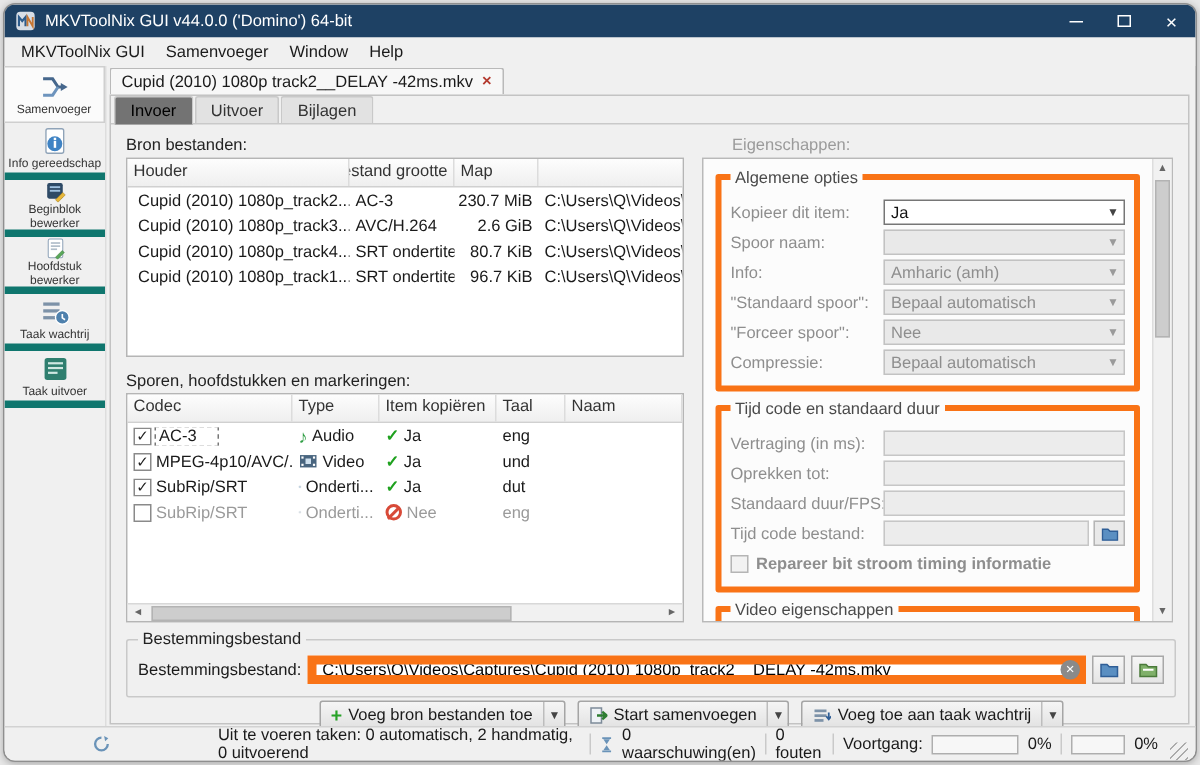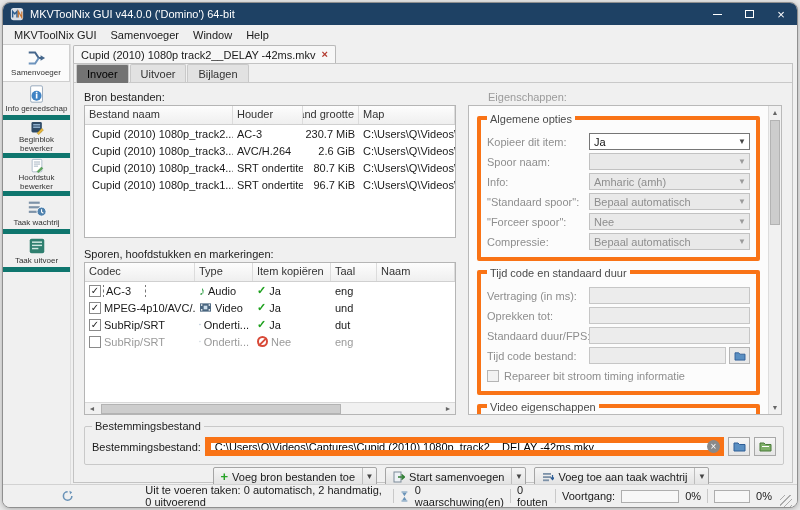--- a/index.html
+++ b/index.html
@@ -93,21 +93,21 @@
   .plabel { width:102px; flex:none; color:#8e8e8e; overflow:hidden; white-space:nowrap; }
   .combo { flex:1; height:17px; border:1px solid #c2c2c2; background:#e9e9e9; color:#8e8e8e;
            display:flex; align-items:center; padding:0 0 0 4px; overflow:hidden; }
   .combo .cval { flex:1; overflow:hidden; white-space:nowrap; }
   .carr { width:14px; text-align:center; color:#9a9a9a; font-size:8px; flex:none; }
   .combo.enabled { background:#fff; color:#111; border-color:#767676; }
   .combo.enabled .carr { color:#444; }
   .field { flex:1; height:17px; border:1px solid #c6c6c6; background:#ececec; }
   .mini-btn { width:21px; height:17px; margin-left:3px; border:1px solid #b5b5b5; background:#e9e9e9;
               display:flex; align-items:center; justify-content:center; flex:none; }
-  .cblabel { color:#8e8e8e; margin-left:5px; }
+  .cblabel { color:#8e8e8e; margin-left:5px;font-weight:bold; }
   .gb-video { margin-bottom:0; height:34px; }
 
   
   .dest-group { position:absolute; left:10px; top:343px; width:700px; height:39px; border:1px solid #c9c9c9; border-radius:2px; }
   .dest-title { position:absolute; top:-7px; left:7px; background:#f0f0f0; padding:0 3px; color:#222; }
   .dest-row { position:absolute; left:7px; right:7px; top:10px; display:flex; align-items:center; gap:4px;justify-content:space-between; }
   .dest-label { flex:none; }
   .dest-input-wrap { flex:1; position:relative; }
   .dest-input { width:100%; height:19px; border:6px solid #f97316; background:#fff; font-family:"Liberation Sans",sans-serif;
                 font-size:11px; padding:0 20px 0 4px; }
@@ -239,21 +239,20 @@
         <div class="subtab">Uitvoer</div>
         <div class="subtab">Bijlagen</div>
       </div>
 
       <div class="page">
 
         <span class="sec-label lbl-source">Bron bestanden:</span>
 
         <div class="tbl tbl-source">
           <div class="thead grid-src">
-            <div class="th">Bestand naam</div>
             <div class="th">Houder</div>
             <div class="th th-size">Bestand grootte</div>
             <div class="th">Map</div>
           </div>
 
           <div class="tr grid-src">
             <div class="td">
                 <svg width="10" height="12" viewBox="0 0 11 13">
                   <path d="M1 1 h6 l3 3 v8 h-9 z" fill="#f4f6f8" stroke="#8898a8"></path>
                   <path d="M7 1 v3 h3" fill="none" stroke="#8898a8"></path>

